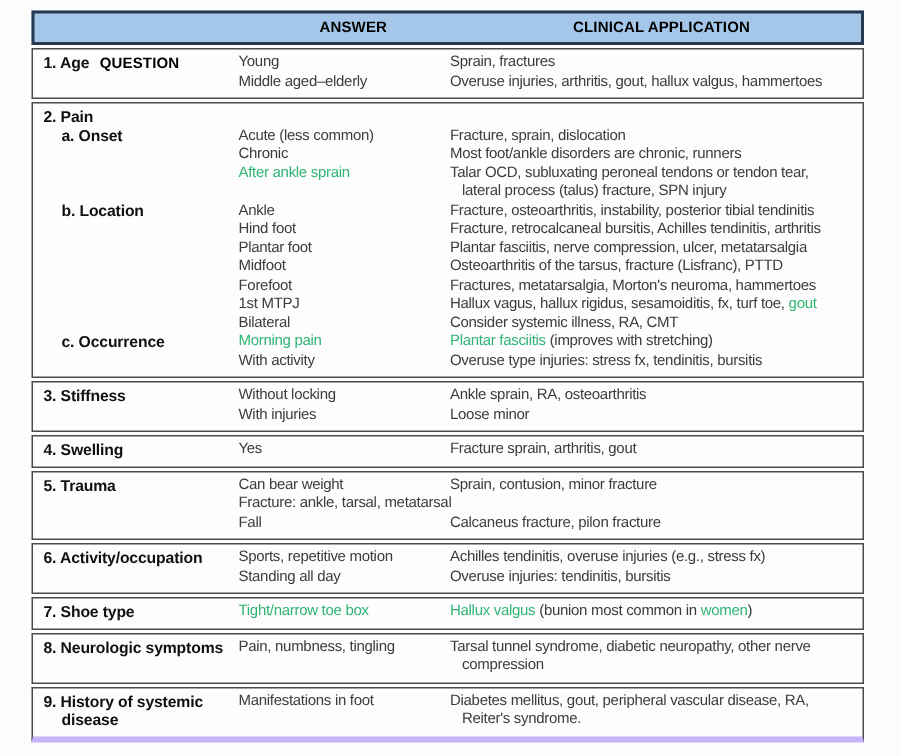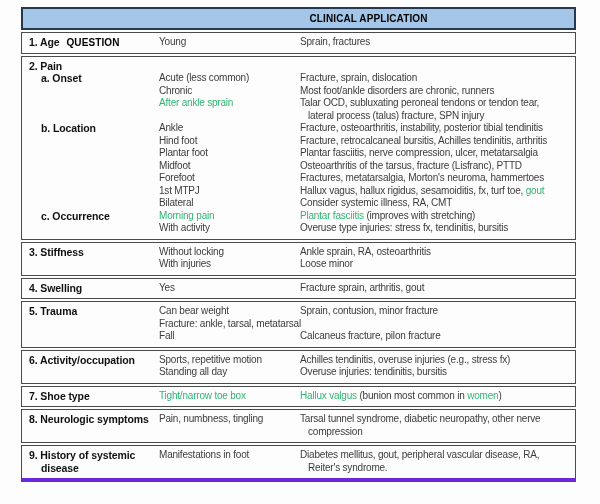--- a/index.html
+++ b/index.html
@@ -36,21 +36,21 @@
   .h2 { width: 145px; flex: none; }
   .h3 { flex: 1; }
   .section {
     border: 1.5px solid var(--section-border, #4b4b4b);
     box-sizing: border-box;
     margin-bottom: 2px;
     padding: 3px 0 4px 0;
     background: #fdfdfd;
   }
   .section.last {
-    border-bottom: 4px solid #6d28d9;
+    border-bottom: 4px solid #c4b5fd;
     margin-bottom: 0;
   }
   .line {
     display: flex;
     line-height: 12.5px;
     white-space: nowrap;
   }
   .qc {
     width: 137px; flex: none;
     box-sizing: border-box;
@@ -78,28 +78,34 @@
   }
   .cc.ind { padding-left: 8px; }
   .green { color: var(--accent-green, #2fb573); }
 </style>
 </head>
 <body>
 
 <div class="table-wrap">
   <div class="hdr">
     <div class="h h1">QUESTION</div>
+    <div class="h h2">ANSWER</div>
     <div class="h h3">CLINICAL APPLICATION</div>
   </div>
   <div id="sections">
       <div class="section">
         <div class="line">
           <div class="qc">1. Age</div>
           <div class="ac"><span>Young</span></div>
           <div class="cc"><span>Sprain, fractures</span></div>
+        </div>
+        <div class="line">
+          <div class="qc"></div>
+          <div class="ac"><span>Middle aged–elderly</span></div>
+          <div class="cc"><span>Overuse injuries, arthritis, gout, hallux valgus, hammertoes</span></div>
         </div>
       </div>
       <div class="section">
         <div class="line">
           <div class="qc">2. Pain</div>
           <div class="ac"></div>
           <div class="cc"></div>
         </div>
         <div class="line">
           <div class="qc sub">a. Onset</div>

